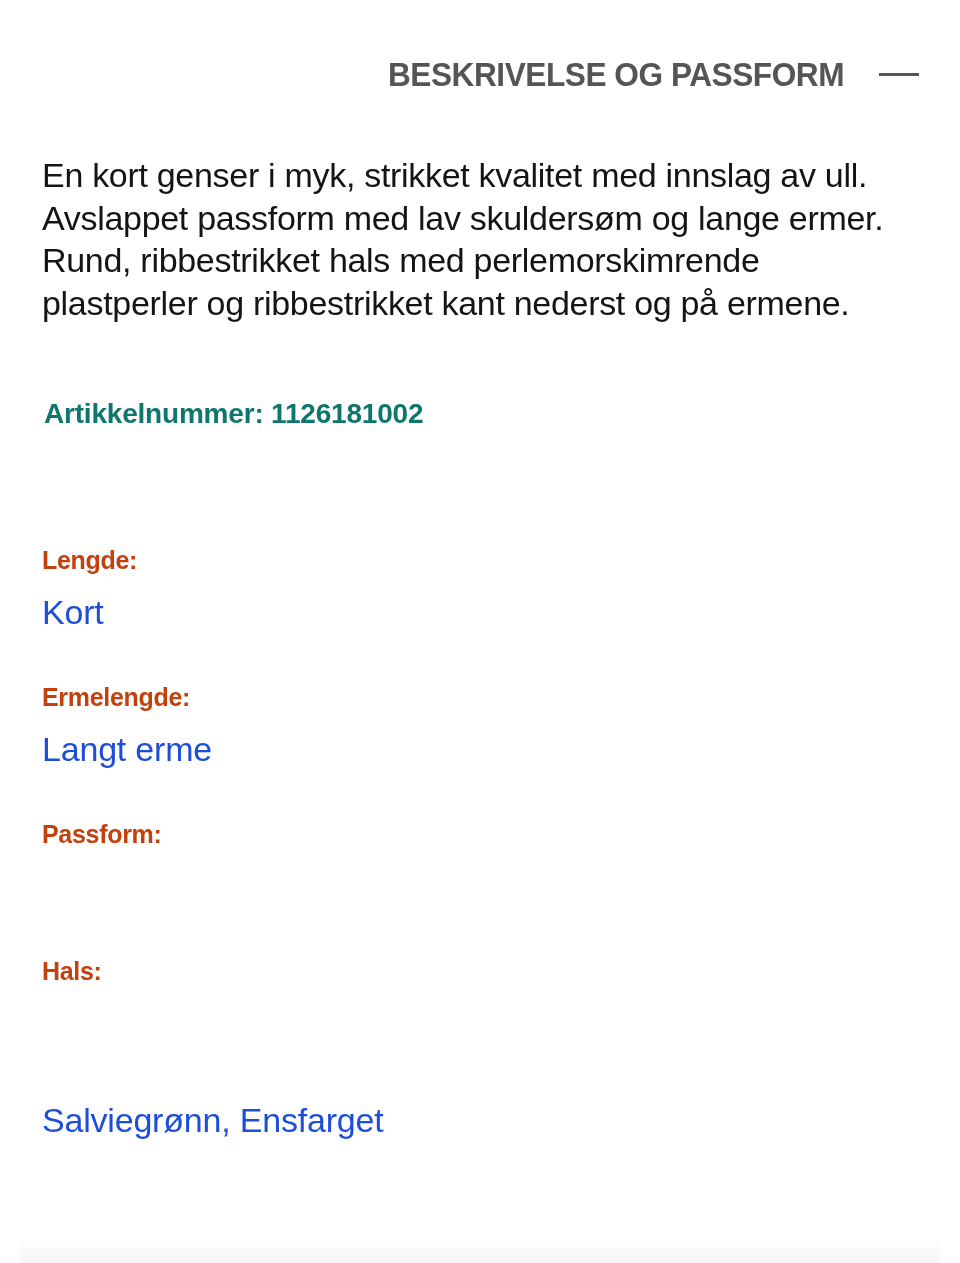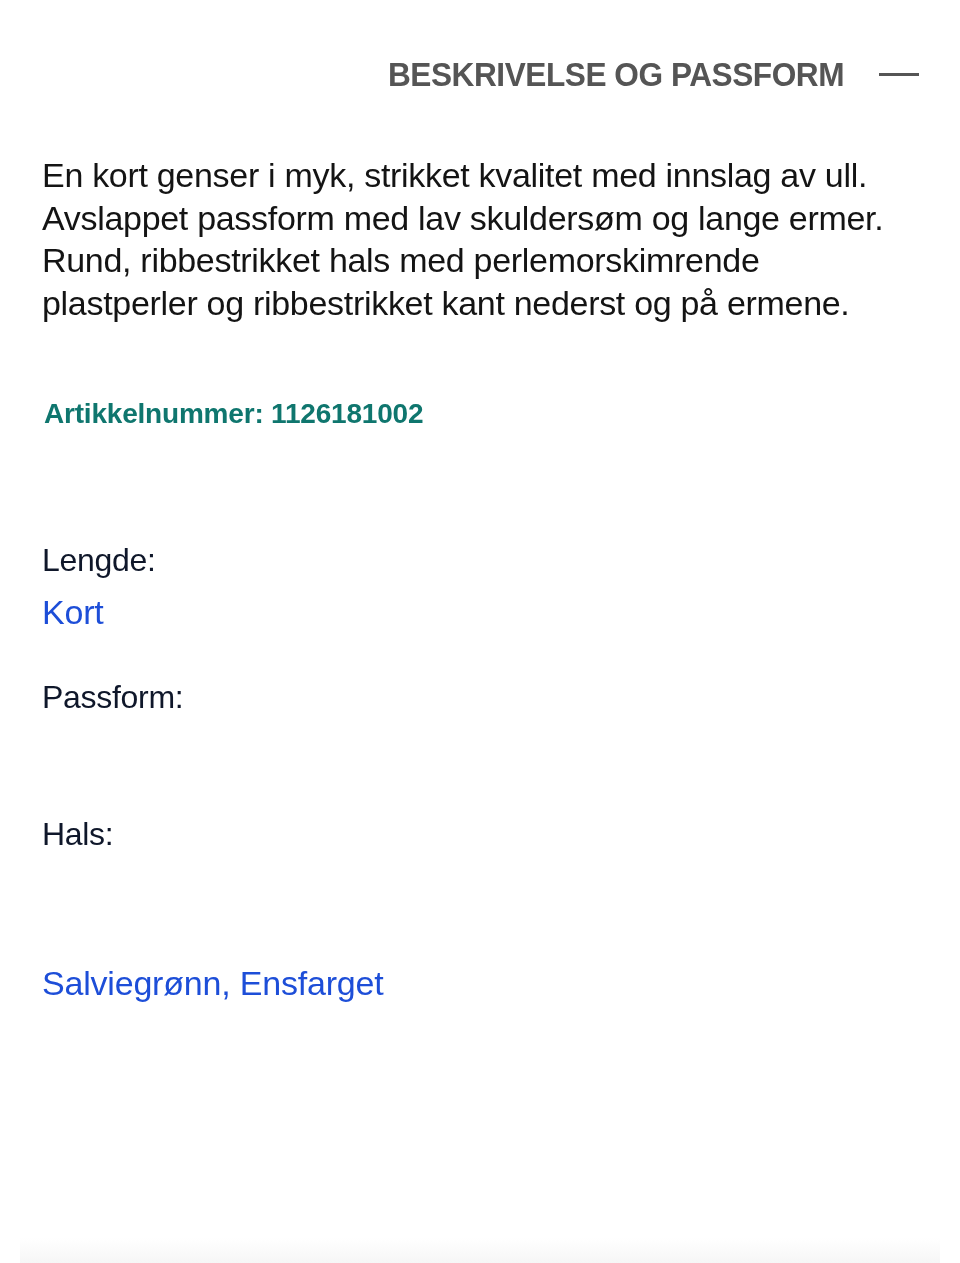--- a/index.html
+++ b/index.html
@@ -28,21 +28,21 @@
       letter-spacing: -0.3px;
       margin-top: 10px;
     }
     .article {
       position: absolute; left: 44px; top: 398px;
       font-size: 28px; color: #0f766e; letter-spacing: -0.2px; font-weight: bold;
     }
     .attrs { position: absolute; left: 42px; top: 540px; width: 880px; }
     .attr { height: 137px; }
     .attr-label {
-      font-weight: 400; font-size: 32px; line-height: 40px; color: #0f172a;
+      font-weight: 700; font-size: 25px; line-height: 40px; color: #c2410c;
       letter-spacing: -0.3px;
     }
     .attr-value {
       font-size: 34px; line-height: 44px; margin-top: 10px; color: #1d4ed8;
       letter-spacing: -0.2px;
     }
     .bottom-fade {
       position: absolute; left: 20px; right: 20px; top: 1238px; height: 25px;
       background: linear-gradient(#ffffff, #f6f6f6);
     }
@@ -60,20 +60,24 @@
 <div class="desc">En kort genser i myk, strikket kvalitet med innslag av ull. Avslappet passform med lav skuldersøm og lange ermer. Rund, ribbestrikket hals med perlemorskimrende plastperler og ribbestrikket kant nederst og på ermene.</div>
 
 <div class="article">Artikkelnummer: 1126181002</div>
 
 <div class="attrs">
   <div class="attr">
     <div class="attr-label">Lengde:</div>
     <div class="attr-value">Kort</div>
   </div>
   <div class="attr">
+    <div class="attr-label">Ermelengde:</div>
+    <div class="attr-value">Langt erme</div>
+  </div>
+  <div class="attr">
     <div class="attr-label">Passform:</div>
   </div>
   <div class="attr">
     <div class="attr-label">Hals:</div>
   </div>
   <div class="attr">
     <div class="attr-value">Salviegrønn, Ensfarget</div>
   </div>
 </div>
 

